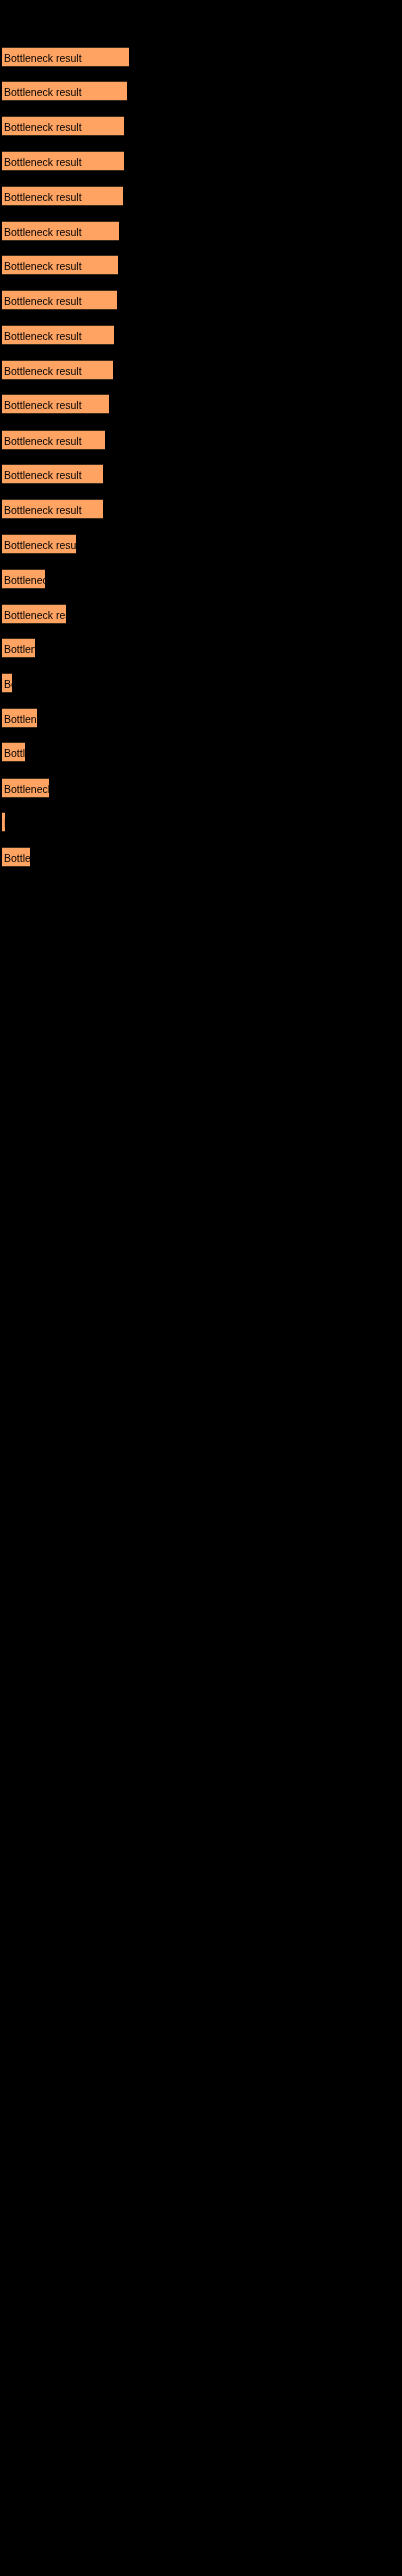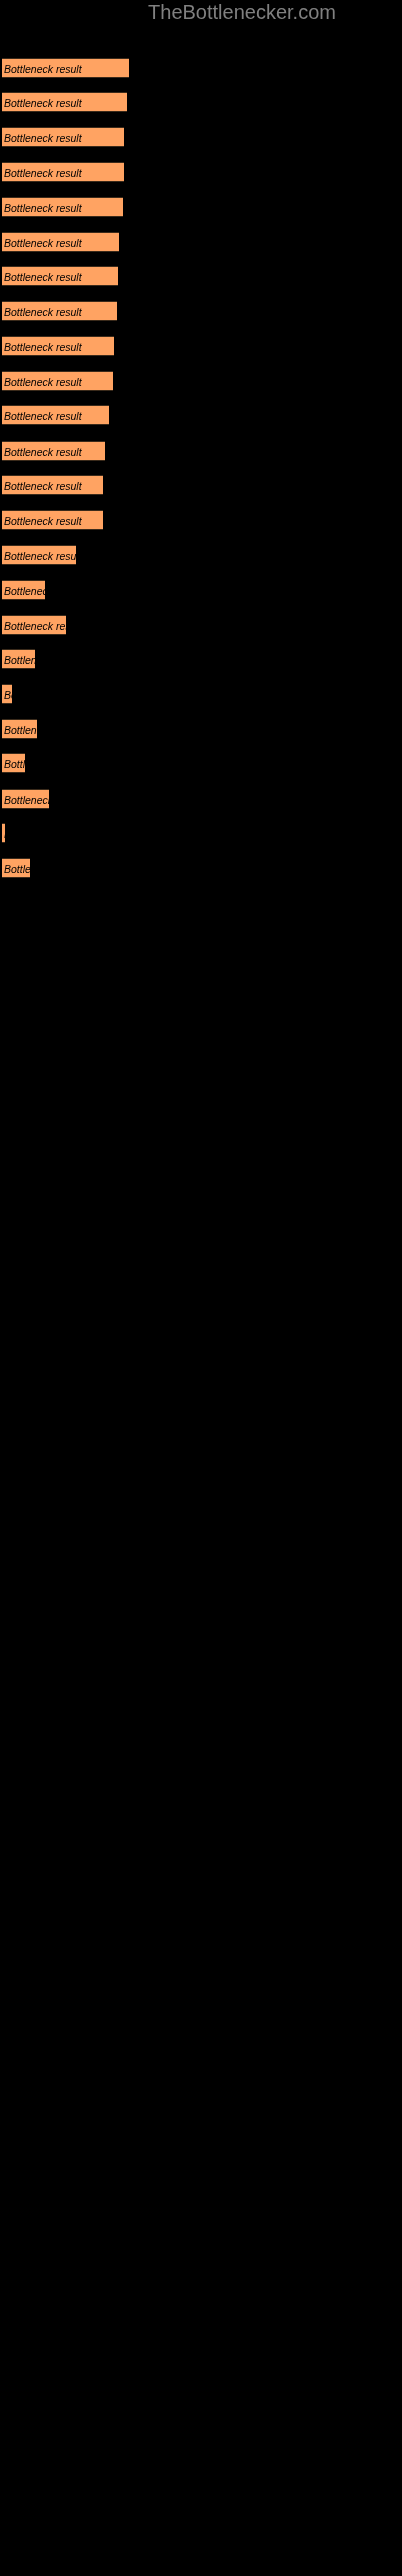--- a/index.html
+++ b/index.html
@@ -34,24 +34,23 @@
     font-family: "Liberation Sans", sans-serif;
     font-size: 20px;
     font-weight: normal;
     letter-spacing: 0px;
     line-height: 24px;
     white-space: nowrap;
   }
   .chart-area {
     position: absolute;
     left: 0;
-    top: 11px;
+    top: 0;
     width: 403px;
     height: 2124px;
-    font-style: italic;
   }
   .bar-row {
     position: absolute;
     left: 1.6px;
     height: 20px;
   }
   .bar {
     position: absolute;
     left: 0;
     top: 0;
@@ -73,21 +72,20 @@
     color: #000000;
     white-space: nowrap;
     pointer-events: none;
   }
 </style>
 </head>
 <body>
 
 <div id="page-root">
 
-  <div class="site-title">TheBottlenecker.com</div>
 
   <div class="chart-area" id="chart-area">
       <div class="bar-row" style="top: 47px;">
         <div class="bar" style="width: 127px; background: rgb(255, 163, 98);">
           <span class="bar-label">Bottleneck result</span>
         </div>
       </div>
       <div class="bar-row" style="top: 81px;">
         <div class="bar" style="width: 125px; background: rgb(255, 163, 98);">
           <span class="bar-label">Bottleneck result</span>

